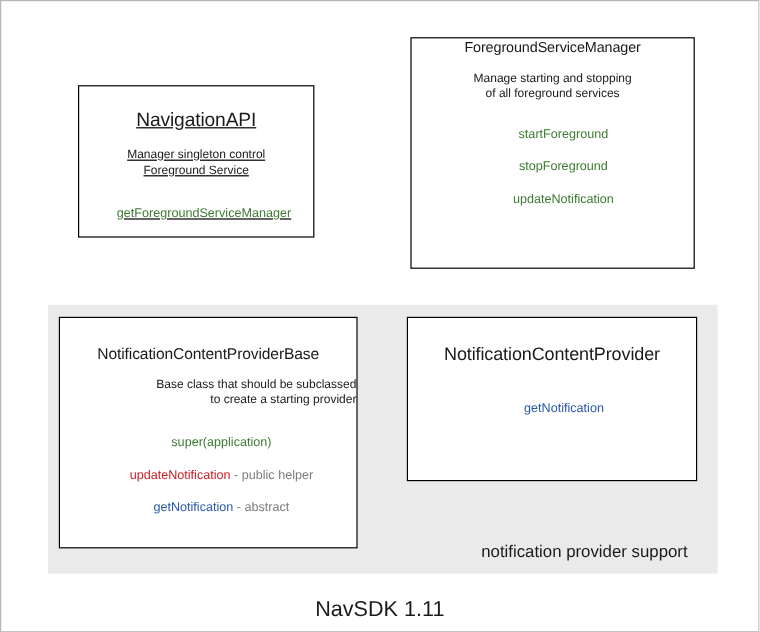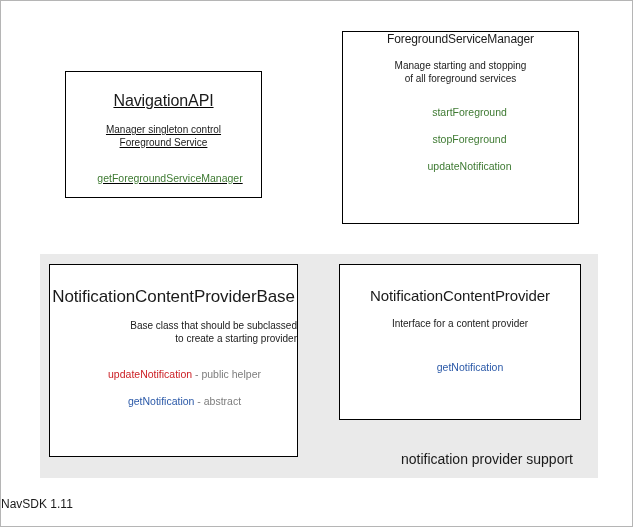--- a/index.html
+++ b/index.html
@@ -65,27 +65,27 @@
     left: 341px; top: 30px; width: 237px; height: 193px;
   }
   #box-foreground-service-manager .class-title { font-size: 12px; }
   #box-foreground-service-manager .class-desc  { margin-top: 14px; }
   #box-foreground-service-manager .method-list { margin-top: 20px; padding-left: 18px; }
   #box-foreground-service-manager .method { margin-bottom: 15px; }
 
   #box-provider-base {
     left: 48px; top: 263px; width: 249px; height: 193px;
   }
-  #box-provider-base .class-title { font-size: 17px; margin-top: 22px; }
+  #box-provider-base .class-title { font-size: 13px; margin-top: 22px; }
   #box-provider-base .class-desc  { margin-top: 13px; text-align: right; }
   #box-provider-base .method-list { margin-top: 22px; padding-left: 22px; }
   #box-provider-base .method { margin-bottom: 15px; }
 
   #box-provider-interface {
-    left: 338px; top: 263px; width: 242px; height: 156px;
+    left: 338px; top: 263px; width: 242px; height: 137px;
   }
   #box-provider-interface .class-title { font-size: 15px; margin-top: 22px; }
   #box-provider-interface .class-desc  { margin-top: 14px; }
   #box-provider-interface .method-list { margin-top: 30px; padding-left: 20px; }
   #box-provider-interface .method { margin-bottom: 0px; }
 
   
   #group-panel {
     position: absolute;
     left: 39px; top: 253px;
@@ -97,21 +97,22 @@
     right: 25px; bottom: 11px;
     font-size: 14px;
     color: #1a1a1a;
     white-space: nowrap;
   }
 
   
   #footer-label {
     position: absolute;
     left: 0; right: 0; top: 496px;
-    font-size: 12px;
+    text-align: center;
+    font-size: 18px;
     color: #1a1a1a;
   }
 </style>
 </head>
 <body>
 
 <div id="canvas">
 
   <div id="group-panel">
     <div id="group-panel-label">notification provider support</div>
@@ -150,33 +151,33 @@
   </div>
 
   <div class="class-box" id="box-provider-base">
     <div class="class-title">NotificationContentProviderBase</div>
     <div class="class-desc">
       <div>Base class that should be subclassed</div>
       <div>to create a starting provider</div>
     </div>
     <div class="method-list">
       <div class="method">
+        <span class="m-green">super(application)</span><span class="m-note"></span>
+      </div>
+      <div class="method">
         <span class="m-red">updateNotification</span><span class="m-note"> - public helper</span>
       </div>
       <div class="method">
         <span class="m-blue">getNotification</span><span class="m-note"> - abstract</span>
       </div>
     </div>
   </div>
 
   <div class="class-box" id="box-provider-interface">
     <div class="class-title">NotificationContentProvider</div>
-    <div class="class-desc">
-      <div>Interface for a content provider</div>
-    </div>
     <div class="method-list">
       <div class="method">
         <span class="m-blue">getNotification</span><span class="m-note"></span>
       </div>
     </div>
   </div>
 
   <div id="footer-label">NavSDK 1.11</div>
 
 </div>

